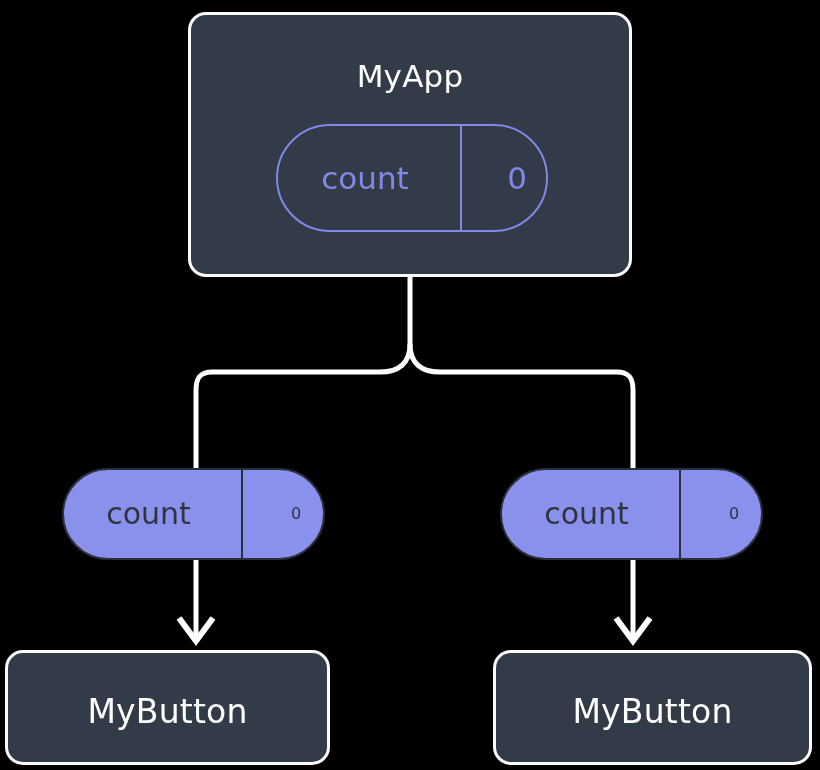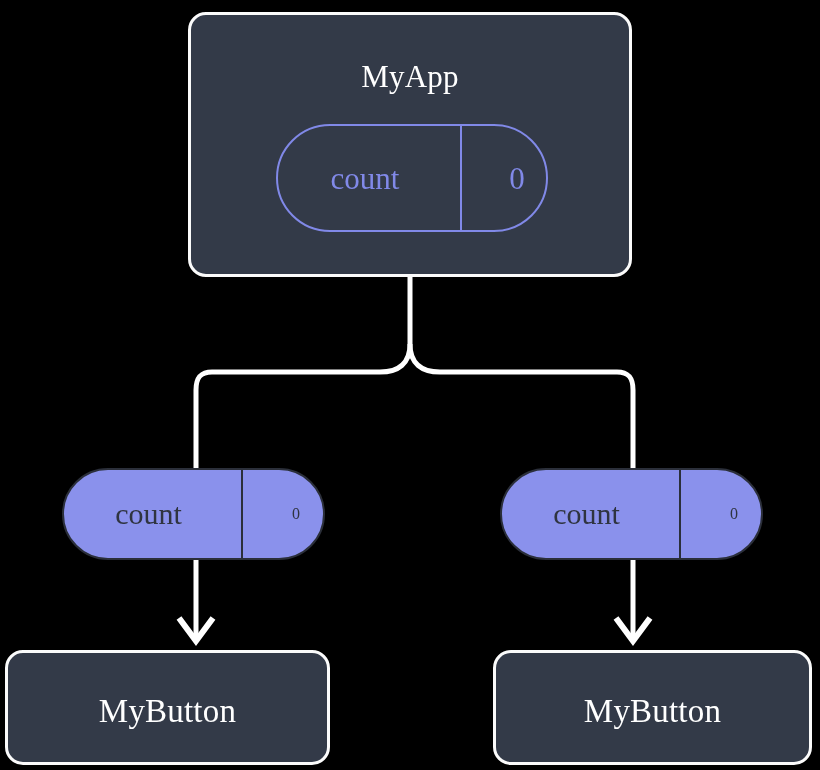--- a/index.html
+++ b/index.html
@@ -14,21 +14,20 @@
     position: relative;
     overflow: hidden;
     font-family: "DejaVu Sans", "Liberation Sans", sans-serif;
   }
 
   #diagram-root {
     position: absolute;
     left: 0; top: 0;
     width: 820px;
     height: 770px;
-    font-family: Liberation Serif, serif;
   }
 
   
   #connector-layer {
     position: absolute;
     left: 0; top: 0;
     width: 820px;
     height: 770px;
     pointer-events: none;
   }

